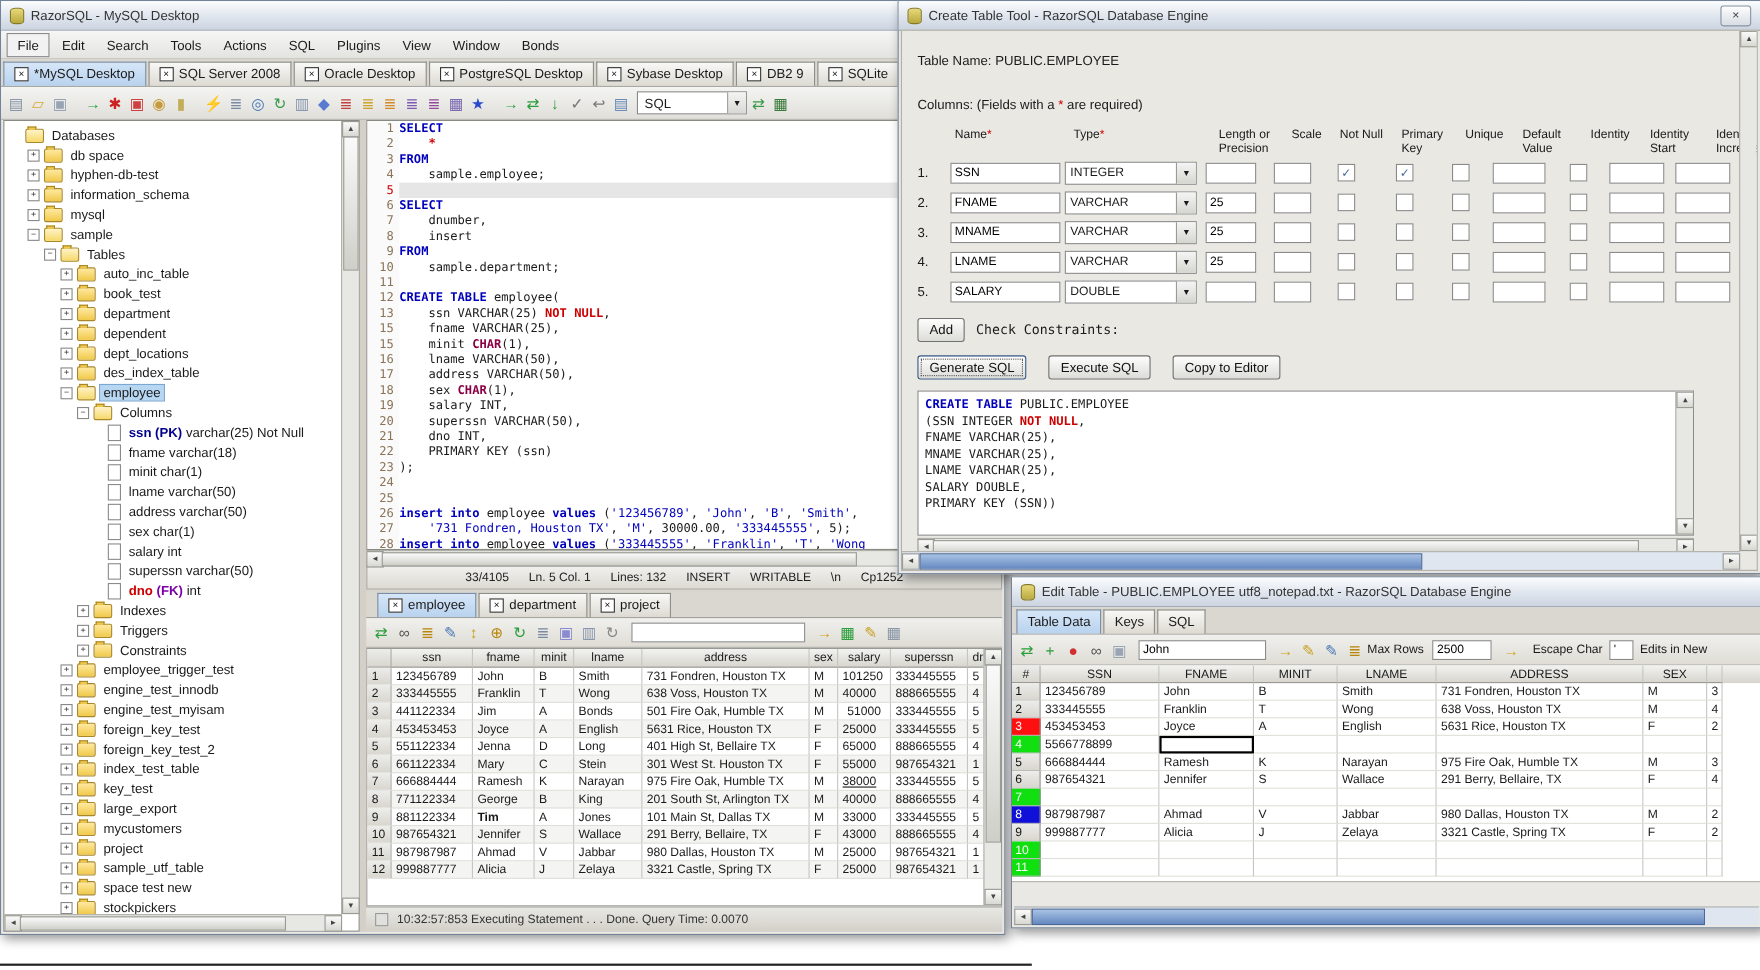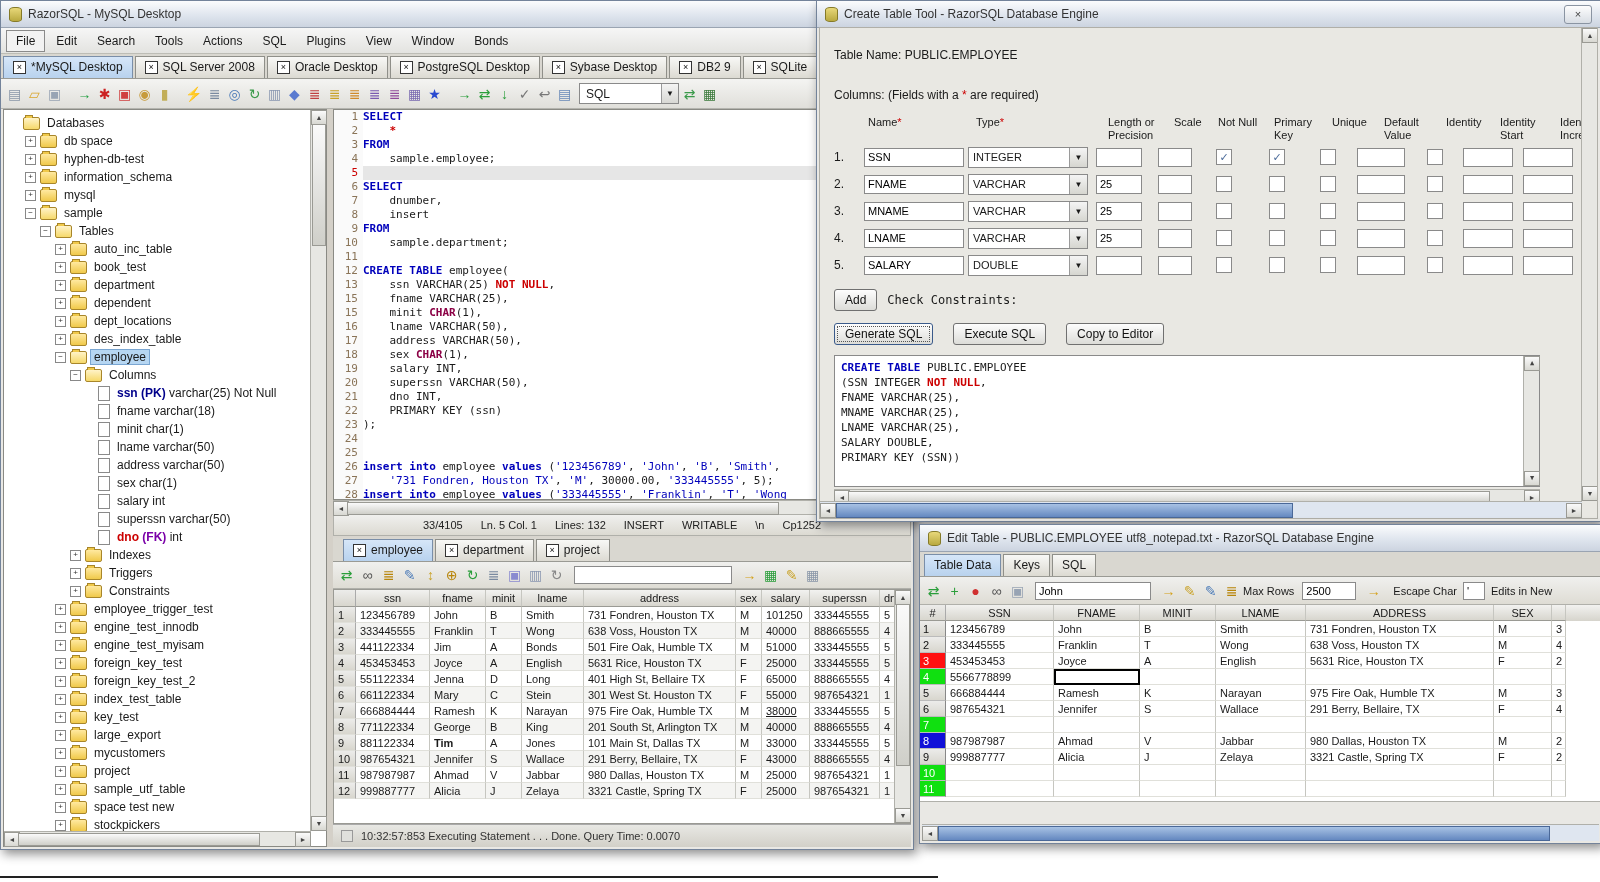--- a/index.html
+++ b/index.html
@@ -545,21 +545,21 @@
               <span class="gcell" style="width: 15px;">4</span>
             </div>
             <div class="grow">
               <span class="gcell gnum" style="width: 13px;">3</span>
               <span class="gcell" style="width: 65px;">441122334</span>
               <span class="gcell" style="width: 47px;">Jim</span>
               <span class="gcell" style="width: 27px;">A</span>
               <span class="gcell" style="width: 53px;">Bonds</span>
               <span class="gcell" style="width: 143px;">501 Fire Oak, Humble TX</span>
               <span class="gcell" style="width: 17px;">M</span>
-              <span class="gcell" style="width: 39px;">51000</span>
+              <span class="gcell" style="width: 39px; text-align: center;">51000</span>
               <span class="gcell" style="width: 61px;">333445555</span>
               <span class="gcell" style="width: 15px;">5</span>
             </div>
             <div class="grow alt">
               <span class="gcell gnum" style="width: 13px;">4</span>
               <span class="gcell" style="width: 65px;">453453453</span>
               <span class="gcell" style="width: 47px;">Joyce</span>
               <span class="gcell" style="width: 27px;">A</span>
               <span class="gcell" style="width: 53px;">English</span>
               <span class="gcell" style="width: 143px;">5631 Rice, Houston TX</span>

